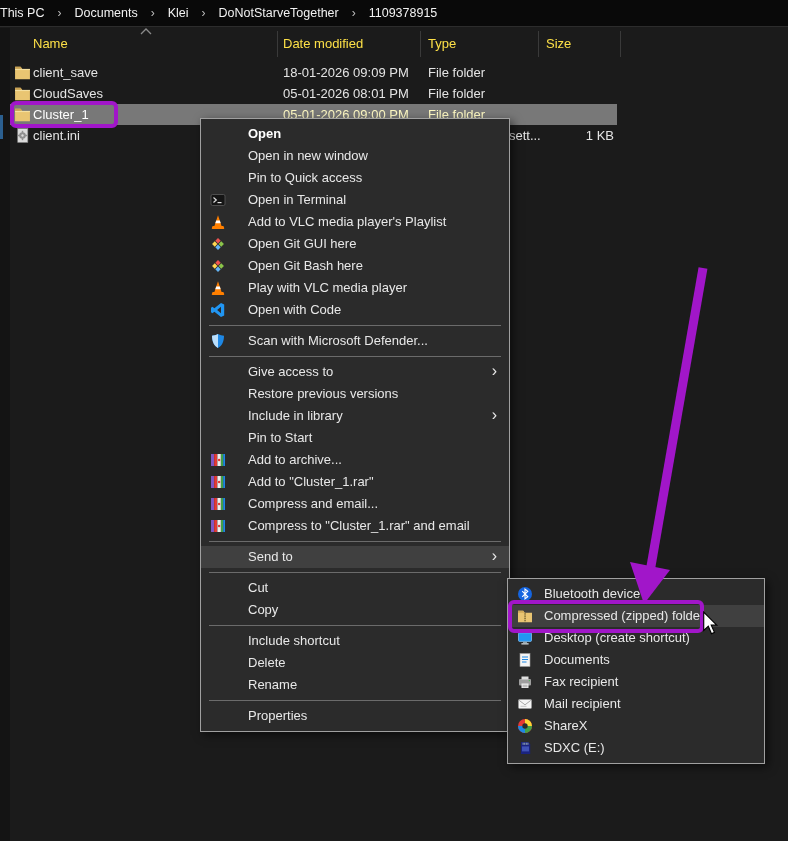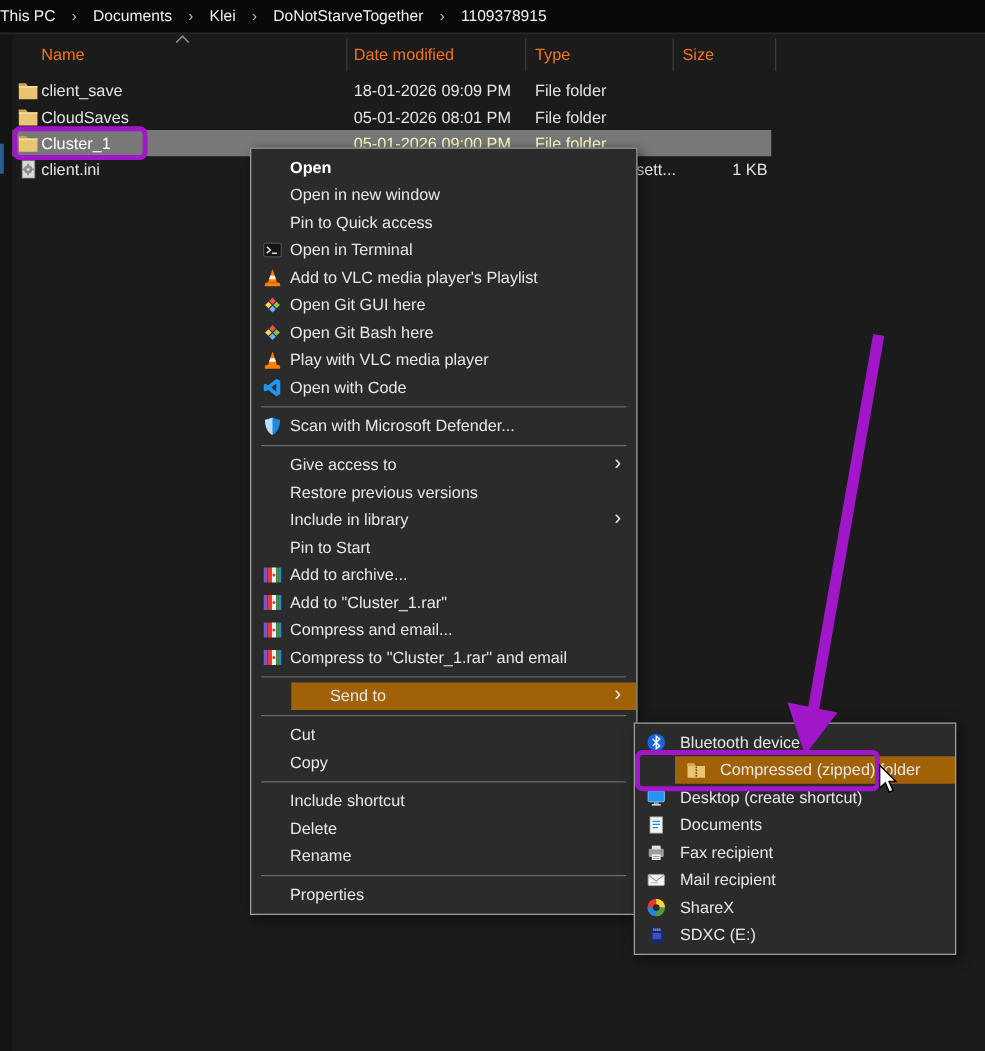--- a/index.html
+++ b/index.html
@@ -13,21 +13,21 @@
     position:absolute;left:0;top:0;width:788px;height:27px;background:#090909;
     border-bottom:1px solid #2c2c2c;display:flex;align-items:center;
     box-sizing:border-box;font-size:12.5px;color:#f2f2f2;
   }
   .crumb{margin-right:13px;cursor:default;}
   .crumb-sep{margin-right:13px;color:#bdbdbd;font-size:12px;}
   
   #left-strip{position:absolute;left:0;top:28px;width:10px;height:813px;background:#141414;}
   #nav-accent{position:absolute;left:0;top:115px;width:3px;height:24px;background:#2b5f8f;}
   
-  .hdr{position:absolute;top:36px;font-size:13px;color:#f97316;white-space:nowrap;}
+  .hdr{position:absolute;top:36px;font-size:13px;color:#fde047;white-space:nowrap;}
   #hdr-name{left:33px}#hdr-date{left:283px}#hdr-type{left:428px}#hdr-size{left:546px}
   .col-sep{position:absolute;top:31px;height:26px;width:1px;background:#3a3a3a;}
   #sort-caret{position:absolute;left:140px;top:28px;width:12px;height:7px;}
   
   #rows{position:absolute;left:10px;top:62px;width:778px;}
   .file-row{position:absolute;left:0;width:607px;height:21px;font-size:13px;line-height:21px;white-space:nowrap;}
   .file-row.selected{background:#787878;}
   .file-row.selected .cell-name{color:#ffffff;}
   .file-row.selected .cell-date,.file-row.selected .cell-type{color:#fef9c3;}
   .file-icon{position:absolute;left:4px;top:2px;width:17px;height:17px;}
@@ -37,24 +37,24 @@
   .cell-date{left:273px;}
   .cell-type{left:418px;}
   .cell-size{left:504px;width:100px;text-align:right;}
   
   .menu{
     position:absolute;background:#2b2b2b;border:1px solid #a0a0a0;
     box-shadow:3px 3px 9px rgba(0,0,0,.55);box-sizing:border-box;padding:4px 0;
   }
   #context-menu{left:200px;top:118px;width:310px;z-index:5;}
   #sendto-menu{left:507px;top:578px;width:258px;z-index:6;}
-  .menu-item{position:relative;height:22px;line-height:22px;font-size:13px;color:#e8e8e8;padding-left:31px;white-space:nowrap;cursor:default;}
+  .menu-item{position:relative;height:22px;line-height:22px;font-size:13px;color:#e8e8e8;padding-left:47px;white-space:nowrap;cursor:default;}
   #sendto-menu .menu-item{padding-left:36px;}
   .menu-item.bold{font-weight:bold;color:#ffffff;}
-  .menu-item.highlighted{background:#a16207;margin-left:32px;}
+  .menu-item.highlighted{background:#404040;}
   .mi-icon{position:absolute;left:9px;top:3px;width:16px;height:16px;}
   .mi-icon svg{width:100%;height:100%;display:block;}
   .chev{position:absolute;right:12px;top:-1px;color:#e8e8e8;font-size:16px;}
   .menu-sep{height:1px;background:#6b6b6b;margin:4px 8px;}
   
   .anno-rect{position:absolute;border:4px solid #a116c9;border-radius:6px;z-index:8;pointer-events:none;}
   #anno-cluster{left:10px;top:101px;width:100px;height:19px;}
   #anno-zip{left:508px;top:600px;width:188px;height:25px;}
   #anno-arrow{position:absolute;left:0;top:0;width:788px;height:841px;z-index:7;pointer-events:none;}
   #mouse-cursor{position:absolute;left:700px;top:611px;width:20px;height:24px;z-index:10;pointer-events:none;}

